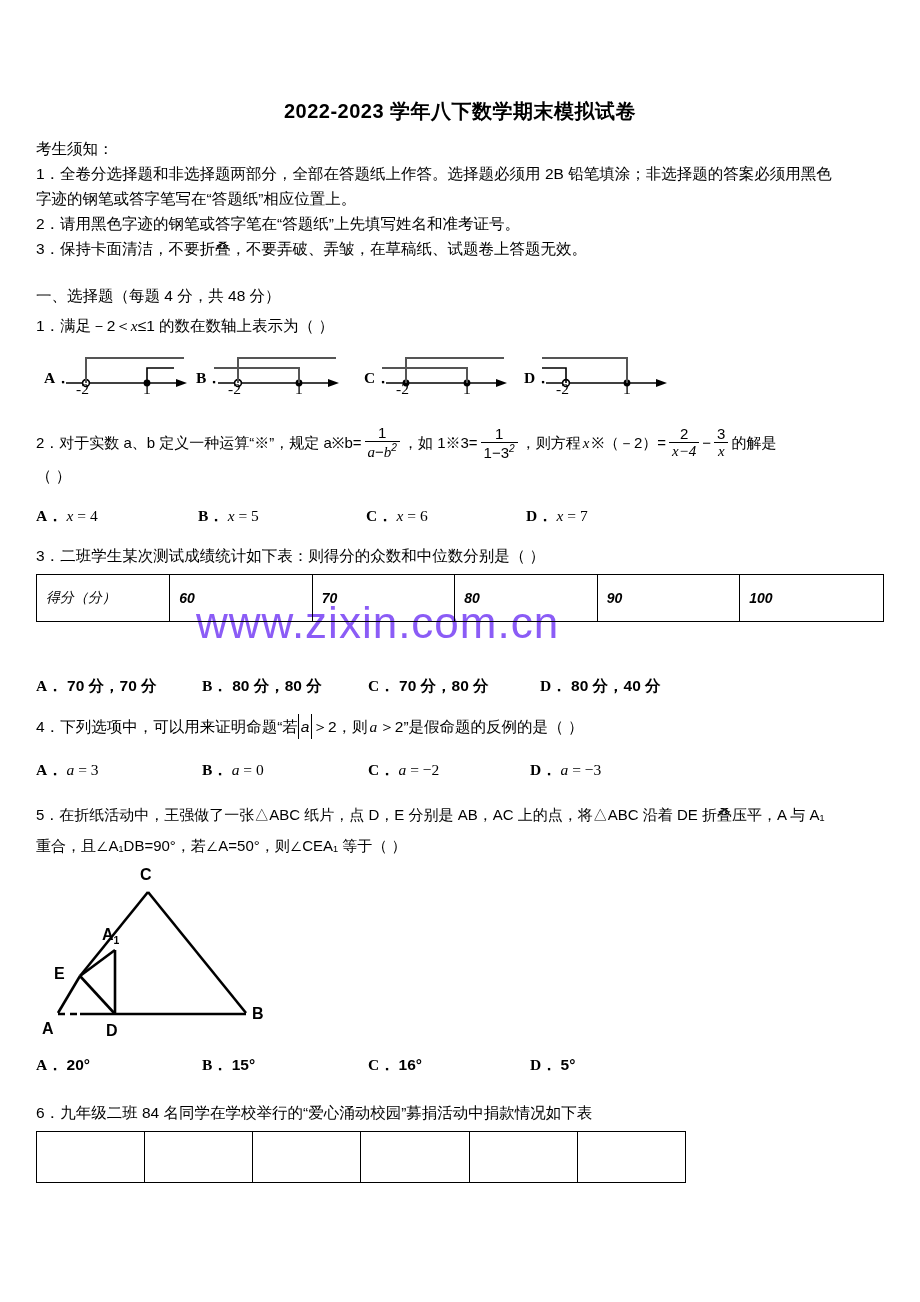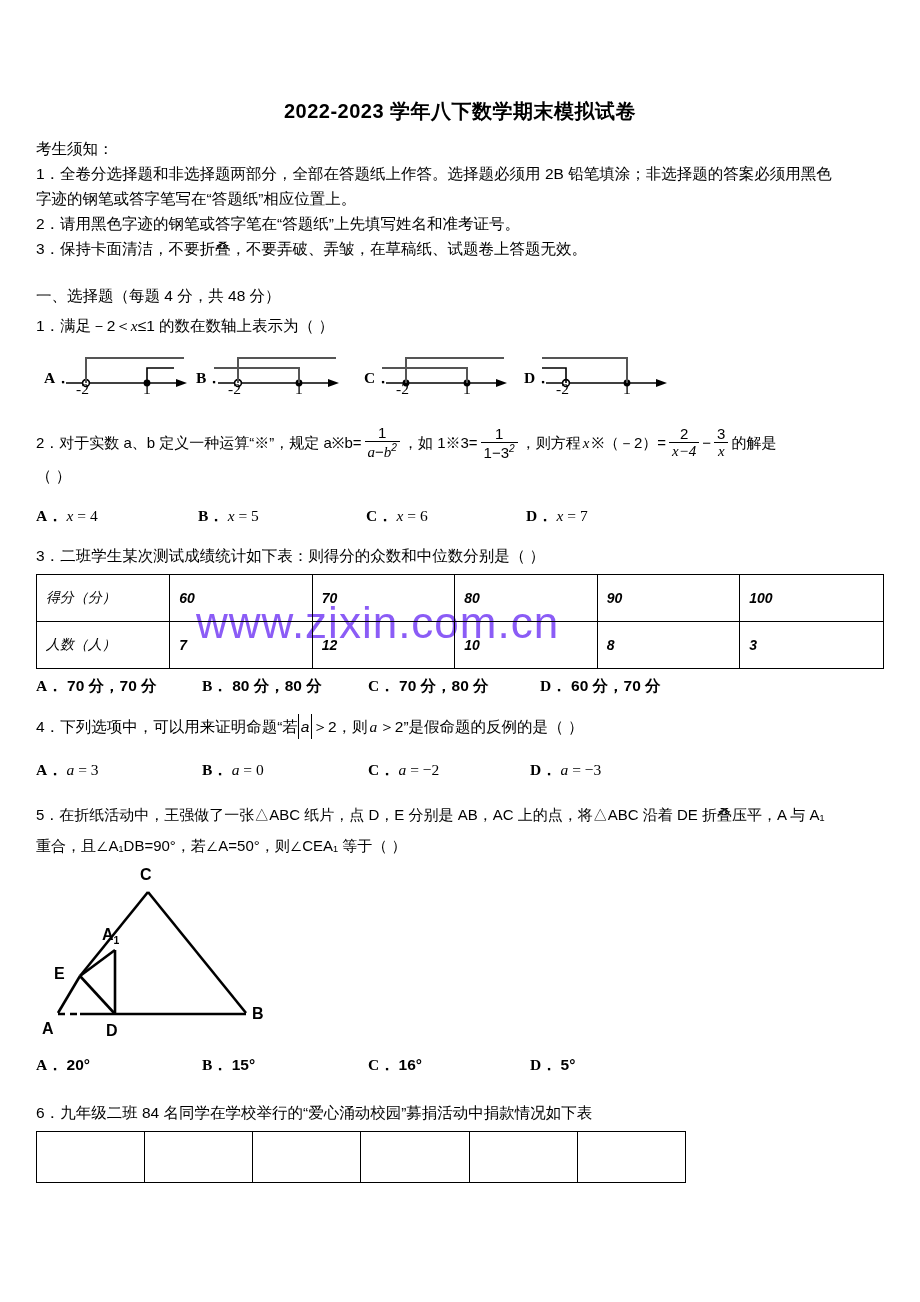--- a/index.html
+++ b/index.html
@@ -219,36 +219,28 @@
     <table class="grid" style="left:36px; top:574px; width:848px;">
       <tbody>
           <tr>
         <td class="hdr" style="width:128px; height:34px;">得分（分）</td>
         <td class="num" style="width:144px;">60</td>
         <td class="num" style="width:144px;">70</td>
         <td class="num" style="width:144px;">80</td>
         <td class="num" style="width:144px;">90</td>
         <td class="num" style="width:144px;">100</td>
       </tr>
-      <tr>
-        <td class="hdr" style="height:34px;">人数（人）</td>
-        <td class="num">7</td>
-        <td class="num">12</td>
-        <td class="num">10</td>
-        <td class="num">8</td>
-        <td class="num">3</td>
-      </tr>
     </tbody>
       </table>
 
     <div class="opts" style="left:36px; top:676px;">
       <span class="opt sans bold" style="left:0px;"><span class="lab">A．</span> <span>70 分，70 分</span></span>
       <span class="opt sans bold" style="left:166px;"><span class="lab">B．</span> <span>80 分，80 分</span></span>
       <span class="opt sans bold" style="left:332px;"><span class="lab">C．</span> <span>70 分，80 分</span></span>
-      <span class="opt sans bold" style="left:504px;"><span class="lab">D．</span> <span>60 分，70 分</span></span>
+      <span class="opt sans bold" style="left:504px;"><span class="lab">D．</span> <span>80 分，40 分</span></span>
     </div>
 
     <div class="tx sans" style="left:36px; top:714px;">
       <span>4．</span><span>下列选项中，可以用来证明命题“若</span><span class="abs">a</span><span>＞2，则</span><span class="mi" style="margin:0 2px;">a</span><span>＞2”是假命题的反例的是（      ）</span>
     </div>
 
     <div class="opts" style="left:36px; top:760px;">
       <span class="opt" style="left:0px;"><span class="lab">A．</span> <span class="mi">a</span> <span>= 3</span></span>
       <span class="opt" style="left:166px;"><span class="lab">B．</span> <span class="mi">a</span> <span>= 0</span></span>
       <span class="opt" style="left:332px;"><span class="lab">C．</span> <span class="mi">a</span> <span>= −2</span></span>

